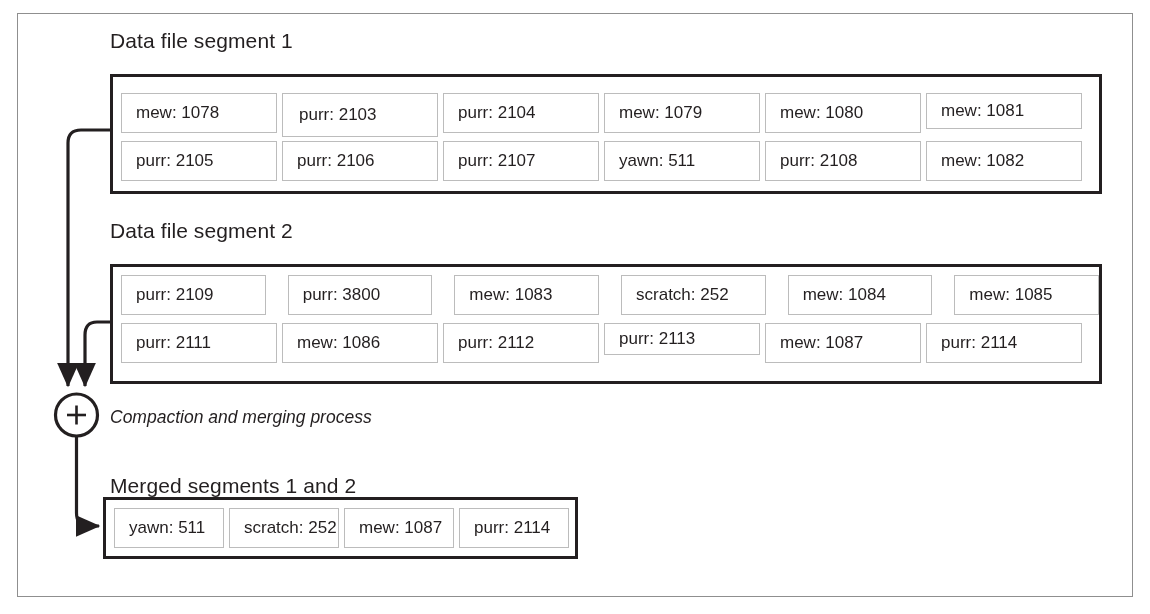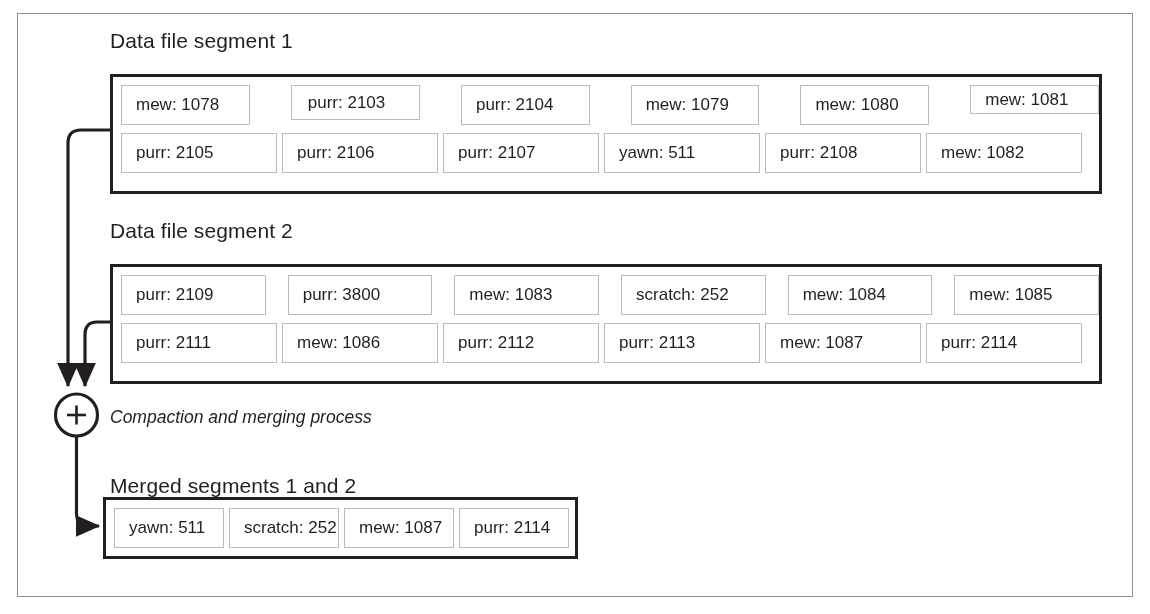--- a/index.html
+++ b/index.html
@@ -87,27 +87,27 @@
 </head>
 <body>
 
 <div id="figure">
 
   <div class="outer-frame"></div>
 
   <div class="section-title" style="left:110px; top:30px;">Data file segment 1</div>
 
   <div class="seg-box" id="seg1-box" style="left:110px; top:74px; width:992px; height:120px;">
-    <div class="seg-row" id="seg1-row0" style="height: 40px; margin-top: 8px; margin-left: 8px; gap: 36px;">
+    <div class="seg-row" id="seg1-row0" style="height: 40px; margin-top: 16px; margin-left: 8px;">
         <div class="cell" style="width: 156px; height: 40px;">mew: 1078</div>
-        <div class="cell" style="width: 156px; height: 35px; margin-left: 5px; padding-left: 16px;">purr: 2103</div>
+        <div class="cell" style="width: 156px; height: 44px; margin-left: 5px; padding-left: 16px;">purr: 2103</div>
         <div class="cell" style="width: 156px; height: 40px; margin-left: 5px;">purr: 2104</div>
         <div class="cell" style="width: 156px; height: 40px; margin-left: 5px;">mew: 1079</div>
         <div class="cell" style="width: 156px; height: 40px; margin-left: 5px;">mew: 1080</div>
-        <div class="cell" style="width: 156px; height: 29px; margin-left: 5px;">mew: 1081</div>
+        <div class="cell" style="width: 156px; height: 36px; margin-left: 5px;">mew: 1081</div>
       </div>
     <div class="seg-row" id="seg1-row1" style="height: 40px; margin-top: 8px; margin-left: 8px;">
         <div class="cell" style="width: 156px; height: 40px;">purr: 2105</div>
         <div class="cell" style="width: 156px; height: 40px; margin-left: 5px;">purr: 2106</div>
         <div class="cell" style="width: 156px; height: 40px; margin-left: 5px;">purr: 2107</div>
         <div class="cell" style="width: 156px; height: 40px; margin-left: 5px;">yawn: 511</div>
         <div class="cell" style="width: 156px; height: 40px; margin-left: 5px;">purr: 2108</div>
         <div class="cell" style="width: 156px; height: 40px; margin-left: 5px;">mew: 1082</div>
       </div>
   </div>
@@ -120,21 +120,21 @@
         <div class="cell" style="width: 156px; height: 40px; margin-left: 5px;">purr: 3800</div>
         <div class="cell" style="width: 156px; height: 40px; margin-left: 5px;">mew: 1083</div>
         <div class="cell" style="width: 156px; height: 40px; margin-left: 5px;">scratch: 252</div>
         <div class="cell" style="width: 156px; height: 40px; margin-left: 5px;">mew: 1084</div>
         <div class="cell" style="width: 156px; height: 40px; margin-left: 5px;">mew: 1085</div>
       </div>
     <div class="seg-row" id="seg2-row1" style="height: 40px; margin-top: 8px; margin-left: 8px;">
         <div class="cell" style="width: 156px; height: 40px;">purr: 2111</div>
         <div class="cell" style="width: 156px; height: 40px; margin-left: 5px;">mew: 1086</div>
         <div class="cell" style="width: 156px; height: 40px; margin-left: 5px;">purr: 2112</div>
-        <div class="cell" style="width: 156px; height: 40px; margin-left: 5px;">purr: 2113</div>
+        <div class="cell" style="width: 156px; height: 32px; margin-left: 5px;">purr: 2113</div>
         <div class="cell" style="width: 156px; height: 40px; margin-left: 5px;">mew: 1087</div>
         <div class="cell" style="width: 156px; height: 40px; margin-left: 5px;">purr: 2114</div>
       </div>
   </div>
 
   <div class="plus-glyph" style="left:67px; top:403px;">+</div>
 
   <div class="caption-italic" style="left:110px; top:409px;">Compaction and merging process</div>
 
   <div class="section-title" style="left:110px; top:475px;">Merged segments 1 and 2</div>

